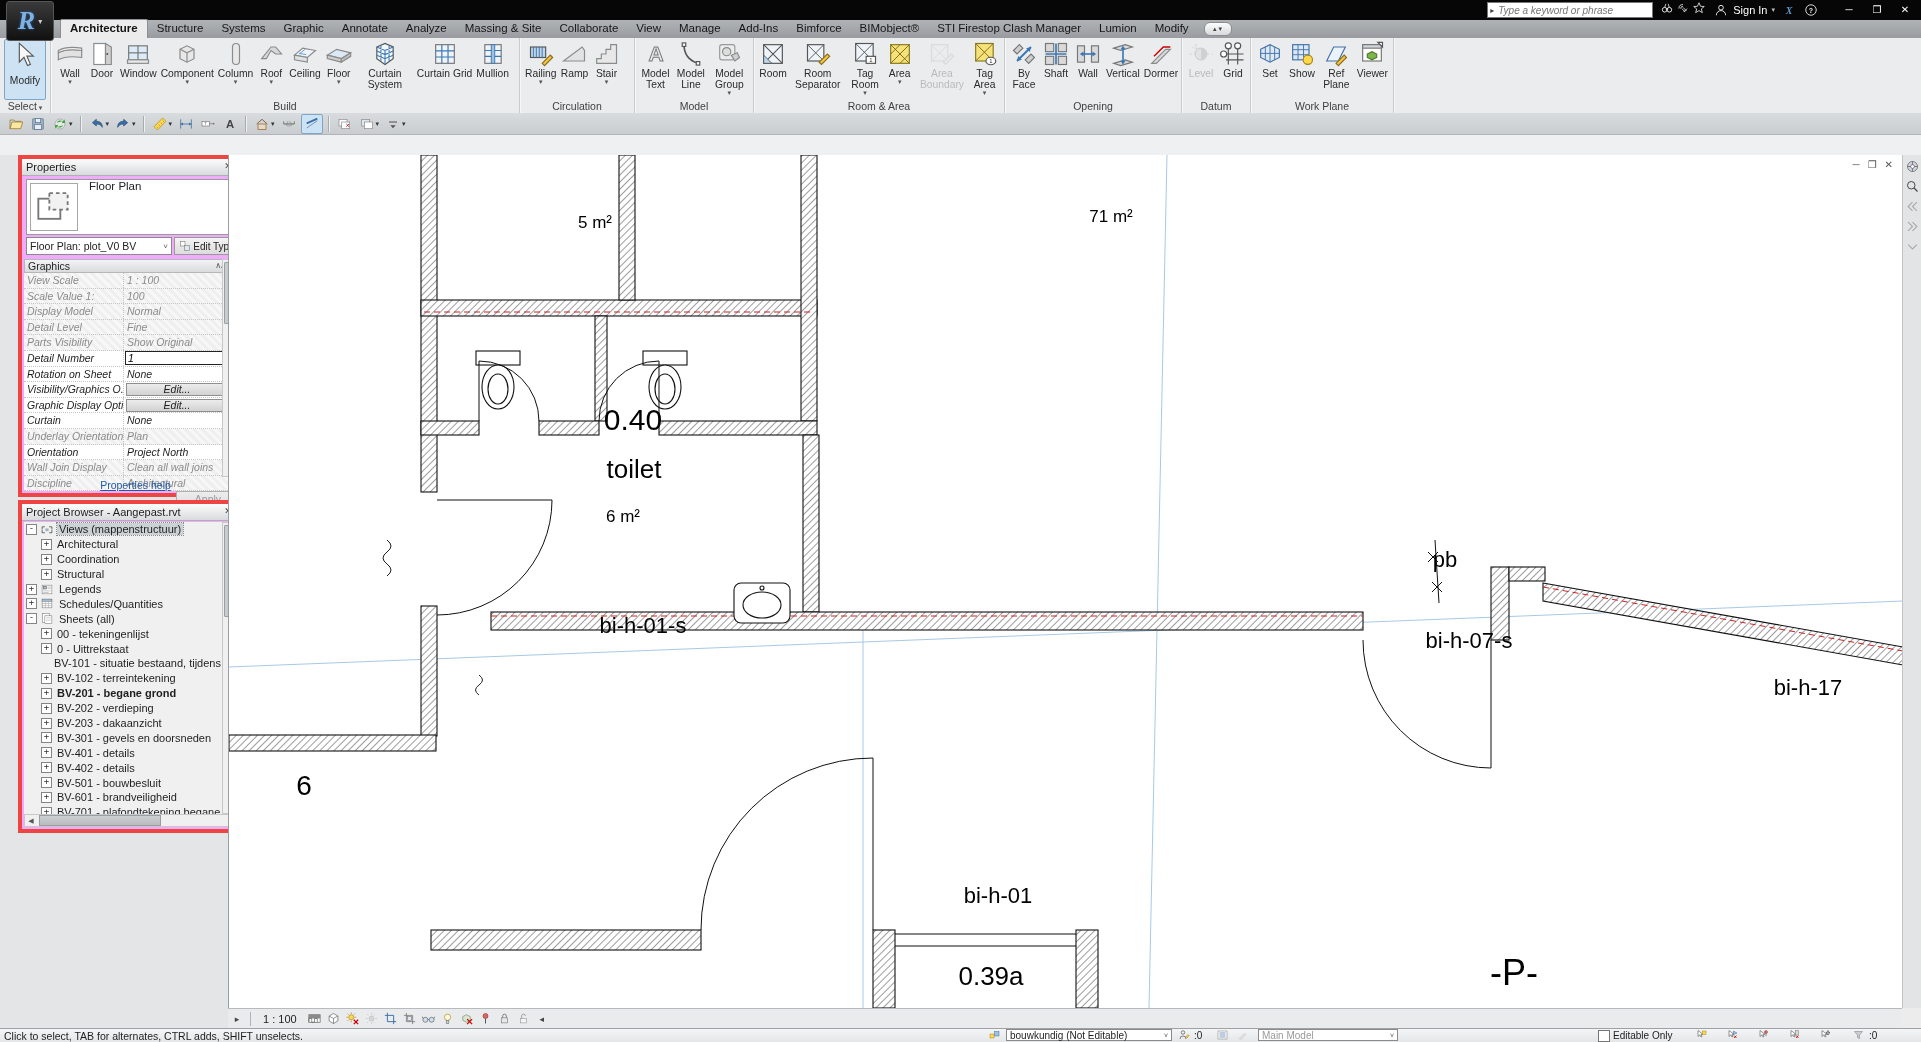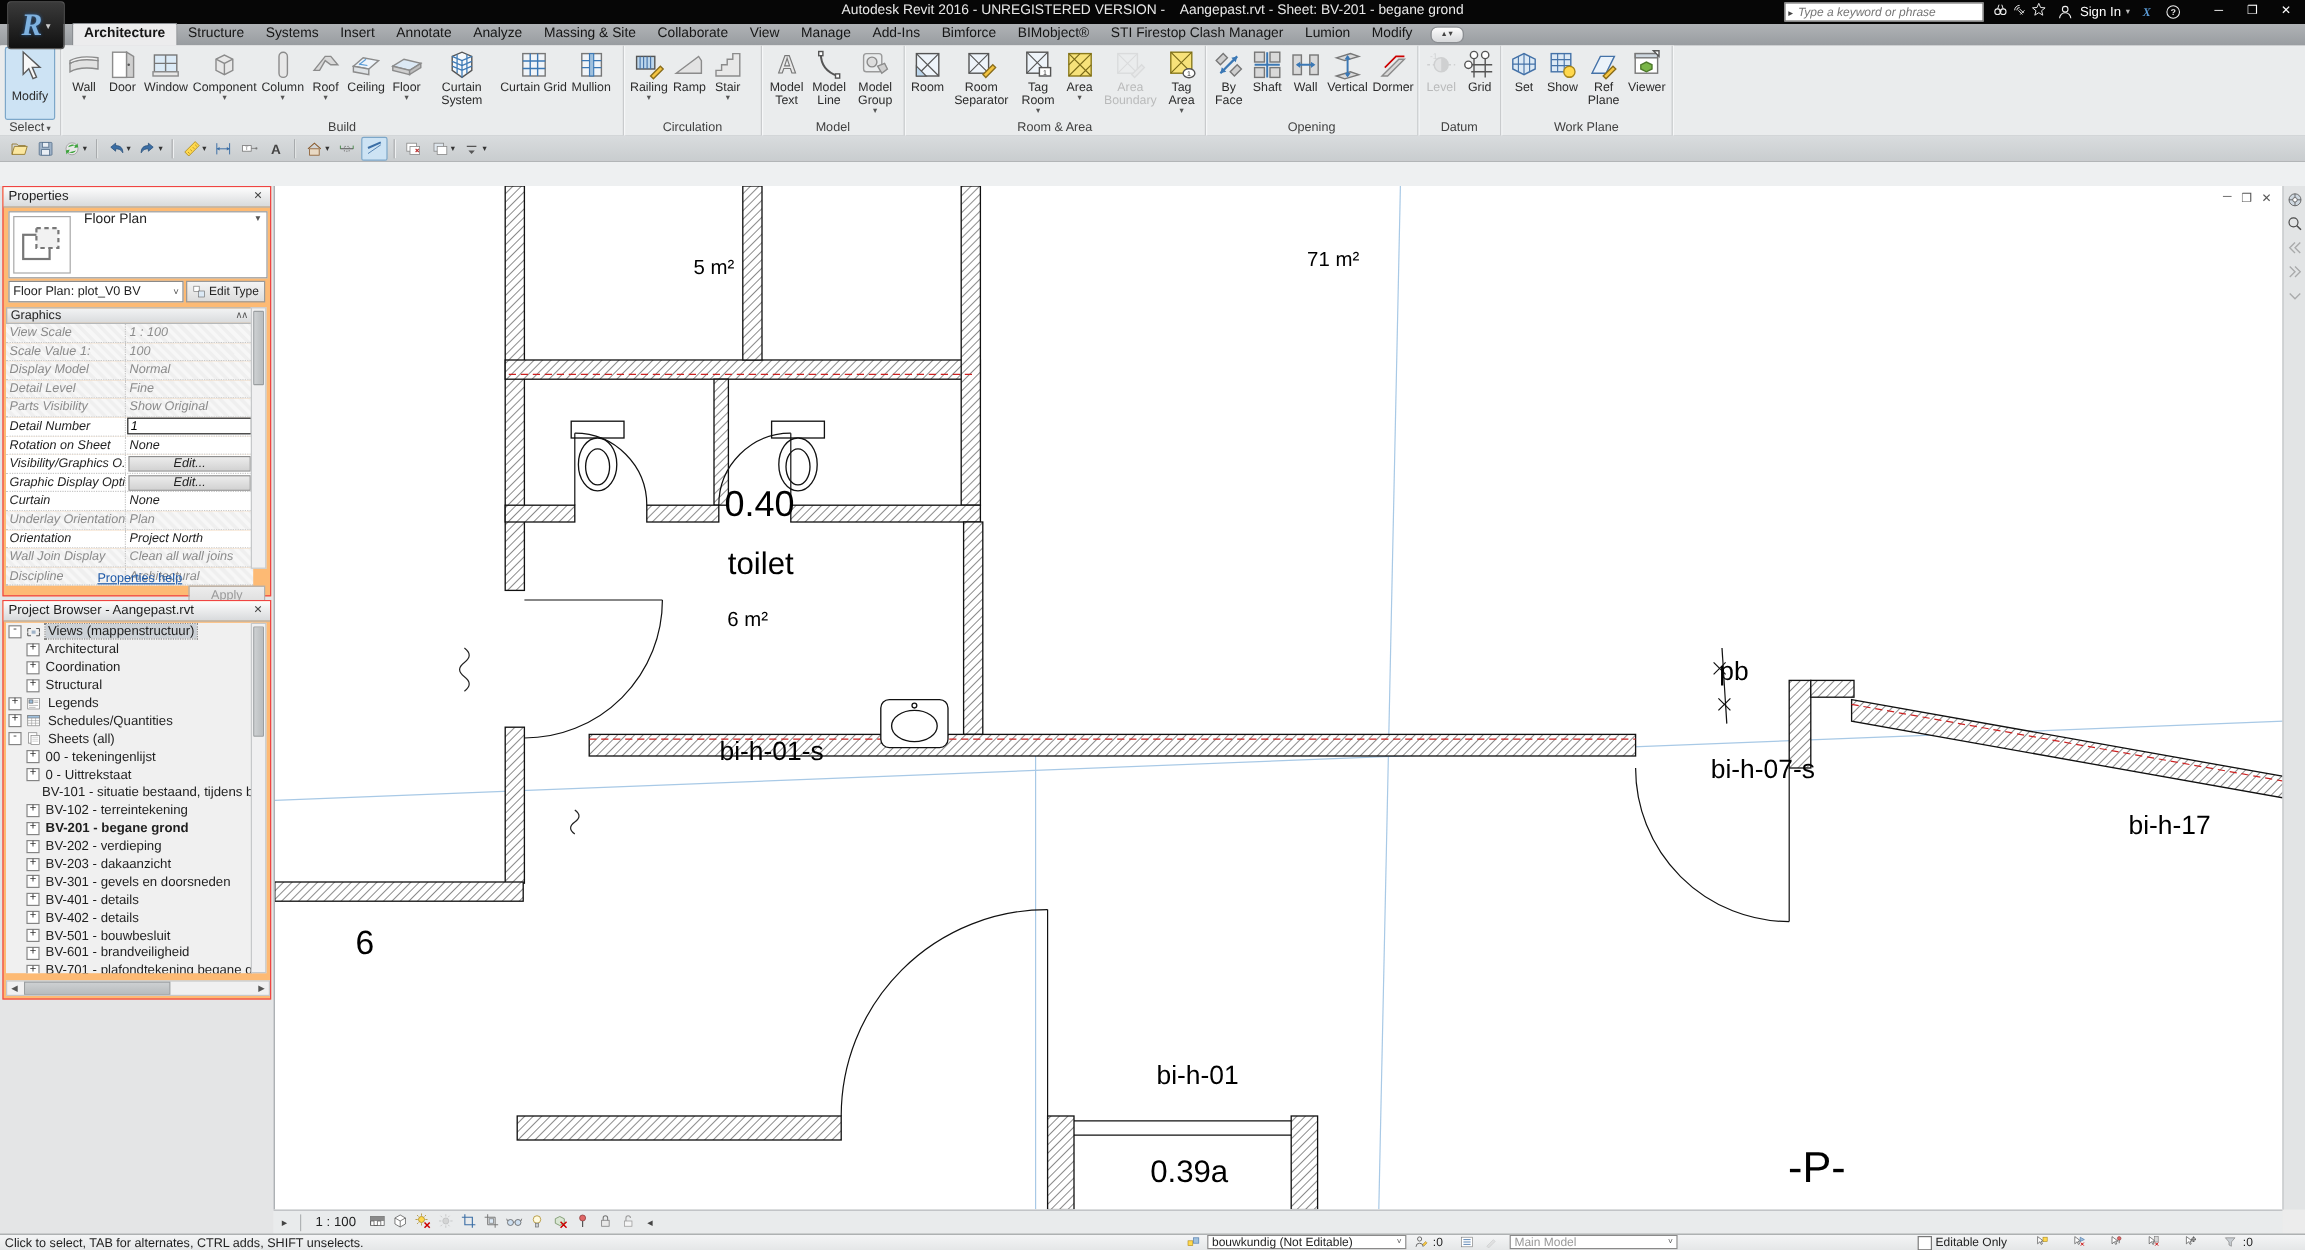--- a/index.html
+++ b/index.html
@@ -44,21 +44,21 @@
   
   .qat{position:absolute;left:0;top:113px;width:1921px;height:22px;background:linear-gradient(#d9dcde,#c9cdcf);border-bottom:1px solid #b2b5b7;display:flex;align-items:center;padding-left:6px;box-sizing:border-box;gap:2px;}
   .qicon{display:inline-flex;align-items:center;height:18px;padding:0 2px;border-radius:2px;}
   .qicon svg{width:16px;height:16px;}
   .qicon .dd{font-size:7px;color:#333;margin-left:1px;}
   .qicon.active{background:#cde3f4;border:1px solid #7da7c9;}
   .qsep{width:1px;height:16px;background:#a8abad;border-right:1px solid #eef0f1;margin:0 3px;}
   .optionsbar{position:absolute;left:0;top:135px;width:1921px;height:20px;background:#eef0f1;border-bottom:1px solid #bfc2c4;}
   
   .leftcol{position:absolute;left:0;top:155px;width:228px;height:873px;background:#e4e5e6;}
-  .palette{position:absolute;background:#fdba74;border:1px solid #ef4444;box-sizing:border-box;}
+  .palette{position:absolute;background:#f0abfc;border:4px solid #ef4444;box-sizing:border-box;margin-left:16px;}
   .pal-h{height:16px;background:linear-gradient(#fdfdfd,#d8dadc);border-bottom:1px solid #aeb1b4;font-size:11px;color:#1c1c1c;line-height:16px;padding-left:4px;position:relative;}
   .pal-x{position:absolute;right:3px;top:1px;width:14px;height:13px;font-size:9px;color:#444;text-align:center;line-height:13px;}
   #propPalette{left:2px;top:0px;width:224px;height:342px;}
   .typesel{position:absolute;left:4px;top:20px;width:214px;height:54px;background:#fff;border:1px solid #9a9a9a;display:flex;}
   .typesel .tsicon{width:46px;height:46px;border:1px solid #a8a8a8;margin:3px;background:#fff;}
   .typesel .tsicon svg{width:44px;height:44px;}
   .typesel .tsname{font-size:11.5px;color:#222;margin-left:8px;flex:1;}
   .typesel .tsdd{font-size:8px;color:#555;margin-right:5px;}
   .selrow{position:absolute;left:4px;top:78px;width:214px;height:18px;display:flex;gap:2px;}
   .combo{flex:1;background:#fff;border:1px solid #8a8a8a;font-size:10.5px;color:#222;display:flex;align-items:center;padding:0 3px;white-space:nowrap;overflow:hidden;}
@@ -117,21 +117,20 @@
   .sbcombo .cdd{margin-left:auto;font-size:7px;color:#555;}
   .sbtext{position:absolute;top:1px;font-size:10px;color:#222;}
   .cb{position:absolute;top:1px;width:10px;height:10px;background:#fff;border:1px solid #777;}
 </style>
 </head>
 <body>
 
 <div class="app">
 
   <div class="titlebar">
-    <div class="title-text">Autodesk Revit 2016 - UNREGISTERED VERSION -    Aangepast.rvt - Sheet: BV-201 - begane grond</div>
     <div class="tb-right">
       <div class="searchwrap">
         <span class="arr">▸</span>
         <input placeholder="Type a keyword or phrase" style="">
       </div>
       <span id="tbIcons"><span class="tbicon">
             <svg viewBox="0 0 24 24">
               <circle cx="8" cy="15" r="4" fill="none" stroke="#eee" stroke-width="1.6"></circle>
               <circle cx="16" cy="15" r="4" fill="none" stroke="#eee" stroke-width="1.6"></circle>
               <path d="M8 11 L10 5 M16 11 L14 5 M10 14 h4" stroke="#eee" stroke-width="1.4" fill="none"></path>
@@ -176,21 +175,21 @@
   </div>
   <div class="appbtn">
       <span class="r">R</span>
       <span class="dd">▾</span>
     </div>
 
   <div class="tabbar" id="tabbar">
       <div class="tab active">Architecture</div>
       <div class="tab">Structure</div>
       <div class="tab">Systems</div>
-      <div class="tab">Insert</div>
+      <div class="tab">Graphic</div>
       <div class="tab">Annotate</div>
       <div class="tab">Analyze</div>
       <div class="tab">Massing &amp; Site</div>
       <div class="tab">Collaborate</div>
       <div class="tab">View</div>
       <div class="tab">Manage</div>
       <div class="tab">Add-Ins</div>
       <div class="tab">Bimforce</div>
       <div class="tab">BIMobject®</div>
       <div class="tab">STI Firestop Clash Manager</div>

